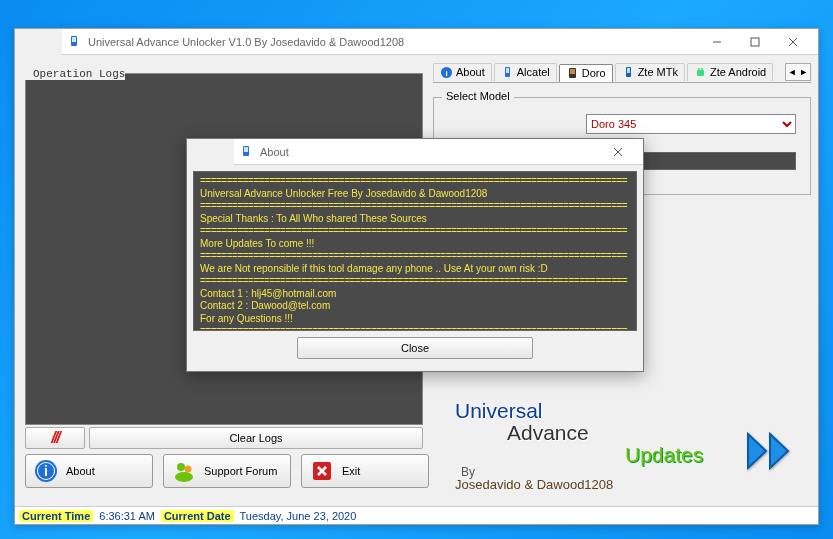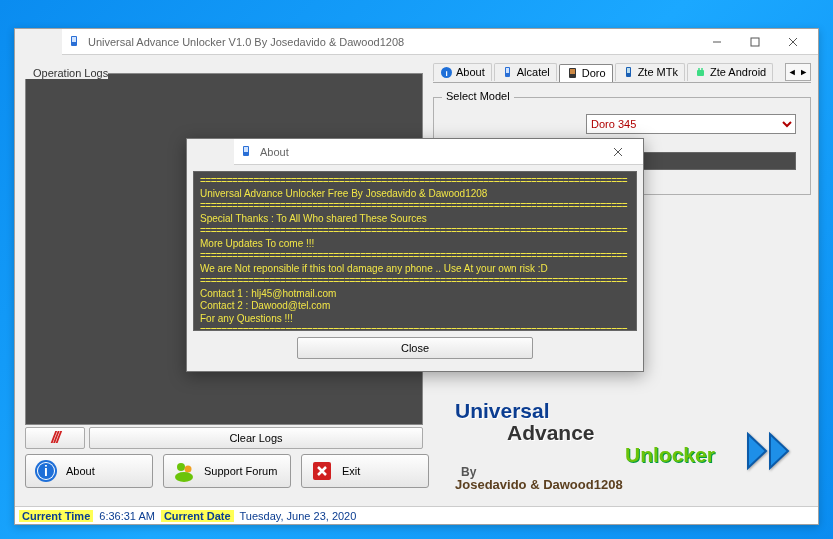--- a/index.html
+++ b/index.html
@@ -7,21 +7,21 @@
 
 .window { position: absolute; top: 28px; left: 14px; width: 805px; height: 497px; background: #f0f0f0; border: 1px solid #a0a0a0; box-shadow: 0 2px 8px rgba(0,0,0,0.2); }
 .titlebar { height: 26px; background: #fff; border-bottom: 1px solid #d0d0d0; display: flex; align-items: center; padding: 0 6px; font-size: 11px; color: #666; margin-left: 47px; }
 .titlebar .ticon { width: 14px; height: 14px; margin-right: 6px; }
 .titlebar .spacer { flex: 1; }
 .titlebar .winbtn { width: 38px; height: 26px; display: flex; align-items: center; justify-content: center; color: #555; cursor: pointer; }
 
 .content { position: relative; height: calc(100% - 26px); }
 
 .logs-group { position: absolute; top: 2px; left: 10px; width: 398px; height: 380px; }
-.group-label { font-size: 11px; color: #333; padding-left: 8px; background: #f0f0f0; position: relative; top: 6px; display: inline-block; z-index: 1; }
+.group-label { font-size: 11px; color: #333; padding-left: 8px; background: #f0f0f0; position: relative; top: 6px; display: inline-block; z-index: 1; font-family: Liberation Mono, monospace; }
 .logs-box { width: 100%; height: 352px; background: #4a4a4a; border: 1px solid #888; margin-top: -2px; }
 .clear-row { display: flex; gap: 4px; margin-top: 2px; }
 .clear-icon-btn { width: 60px; height: 22px; border: 1px solid #aaa; background: linear-gradient(#fff,#e8e8e8); border-radius: 2px; display: flex; align-items: center; justify-content: center; cursor: pointer; }
 .clear-btn { flex: 1; height: 22px; border: 1px solid #aaa; background: linear-gradient(#fff,#e8e8e8); border-radius: 2px; font-size: 11px; cursor: pointer; }
 
 .tabs-area { position: absolute; top: 6px; left: 418px; width: 378px; height: 380px; }
 .tabs-row { display: flex; gap: 2px; height: 22px; align-items: center; border-bottom: 1px solid #aaa; }
 .tab { display: flex; align-items: center; gap: 3px; padding: 2px 6px; font-size: 11px; background: #f0f0f0; border: 1px solid #ccc; border-bottom: none; border-radius: 2px 2px 0 0; cursor: pointer; }
 .tab.active { background: #fff; border-color: #888; position: relative; top: 1px; }
 .tab .ticon { width: 13px; height: 13px; }
@@ -29,21 +29,21 @@
 
 .model-group { border: 1px solid #b0b0b0; margin-top: 14px; padding: 10px 14px 24px 14px; position: relative; }
 .model-group .glabel { position: absolute; top: -8px; left: 8px; background: #f0f0f0; padding: 0 4px; font-size: 11px; }
 .model-select { width: 210px; height: 20px; color: #b00000; border: 1px solid #888; background: #fff; font-size: 11px; margin-top: 6px; float: right; }
 .dark-bar { clear: both; margin-top: 44px; height: 18px; width: 100%; background: #4a4a4a; border: 1px solid #666; }
 
 .bottom-btns { position: absolute; bottom: 36px; left: 10px; display: flex; gap: 10px; }
 .bbtn { width: 128px; height: 34px; border: 1px solid #999; border-radius: 3px; background: linear-gradient(#fefefe,#e6e6e6); display: flex; align-items: center; gap: 8px; padding: 0 8px; font-size: 11px; cursor: pointer; }
 .bbtn .ic { width: 24px; height: 24px; display: flex; align-items: center; justify-content: center; }
 
-.branding { position: absolute; bottom: 32px; left: 440px; font-family: "Comic Sans MS", cursive; font-size: 21px; font-weight: bold; line-height: 1.05; }
+.branding { position: absolute; bottom: 32px; left: 440px; font-family: "Comic Sans MS", cursive; font-size: 21px; font-weight: normal; line-height: 1.05; }
 .branding .l1 { color: #0b3d91; text-shadow: 1px 1px 0 #fff; }
 .branding .l2 { color: #333; text-shadow: 1px 1px 0 #fff; margin-left: 52px; }
 .branding .l3 { color: #6bc40a; text-shadow: 1px 1px 0 #094; margin-left: 170px; }
 .branding .by { font-size: 12px; color: #555; margin-left: 6px; }
 .branding .names { font-size: 13px; color: #5c4020; }
 
 .arrows { position: absolute; right: 16px; bottom: 48px; }
 .arrows svg { filter: drop-shadow(1px 1px 1px rgba(0,0,0,0.3)); }
 
 .status { position: absolute; bottom: 0; left: 0; right: 0; height: 18px; background: #fff; border-top: 1px solid #ccc; display: flex; align-items: center; font-size: 11px; padding: 0 4px; gap: 6px; }
@@ -182,21 +182,21 @@
               <path d="M8 8 L16 16 M16 8 L8 16" stroke="#fff" stroke-width="2.5"></path>
             </svg>
           </span>
         <span>Exit</span>
       </button>
     </div>
 
     <div class="branding">
       <div class="l1">Universal</div>
       <div class="l2">Advance</div>
-      <div class="l3">Unlocker</div>
+      <div class="l3">Updates</div>
       <div class="by">By</div>
       <div class="names">Josedavido &amp; Dawood1208</div>
     </div>
 
     <div class="arrows">
       <svg width="58" height="42" viewBox="0 0 58 42">
           <path d="M4 4 L22 21 L4 38 Z" fill="#1e8fe8" stroke="#0b5aa8" stroke-width="2"></path>
           <path d="M26 4 L44 21 L26 38 Z" fill="#1e8fe8" stroke="#0b5aa8" stroke-width="2"></path>
         </svg>
     </div>

